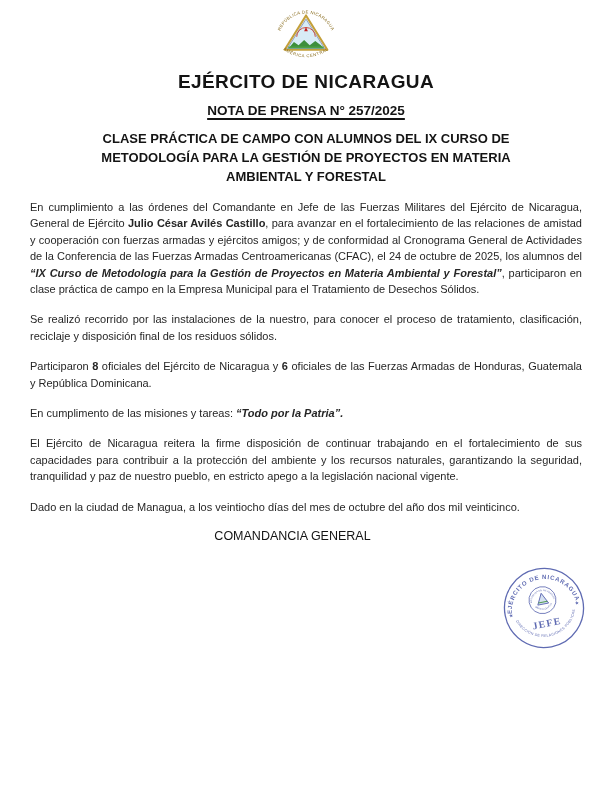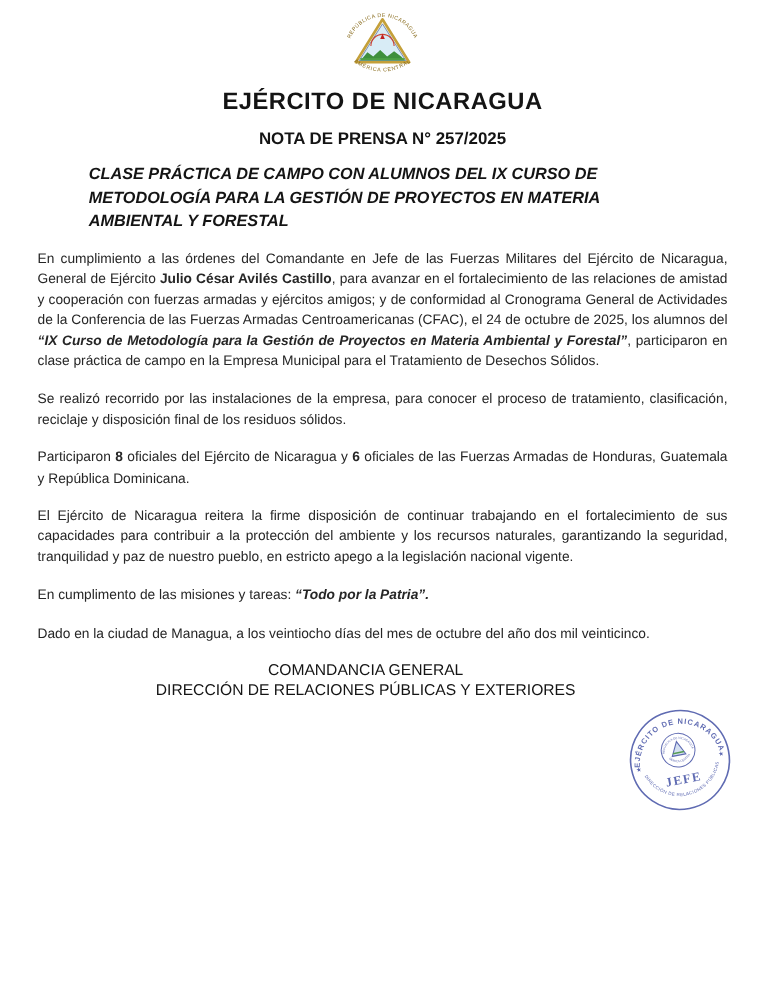--- a/index.html
+++ b/index.html
@@ -8,25 +8,25 @@
     font-family:"Liberation Sans", sans-serif;color:#262626;
   }
   .logo-wrap{text-align:center;padding-top:8px;height:52px;}
   .logo-svg{width:96px;height:52px;}
   .title{
     text-align:center;font-size:19px;font-weight:bold;color:#141414;
     margin:11px 0 0 0;letter-spacing:0.4px;
   }
   .nota{
     text-align:center;font-size:13.5px;font-weight:bold;color:#141414;margin-top:10px;
-    text-decoration-thickness:1.5px;text-underline-offset:3px;
+    text-decoration:underline;text-decoration-thickness:1.5px;text-underline-offset:3px;
   }
   .subtitle{
-    text-align:left;font-size:13px;font-weight:bold;color:#141414;
-    line-height:19px;margin:11px auto 0 auto;max-width:470px;font-style:italic;
+    text-align:center;font-size:13px;font-weight:bold;color:#141414;
+    line-height:19px;margin:11px auto 0 auto;max-width:470px;
   }
   .body-text{margin:13px 30px 11px 30px;font-size:11px;line-height:16.4px;text-align:justify;}
   .body-text p{margin:0 0 14px 0;}
   .b{font-weight:bold;}
   .bi{font-weight:bold;font-style:italic;}
   .footer{
     margin:10px 0 0 25px;width:535px;text-align:center;
     font-size:12.5px;font-weight:normal;color:#141414;line-height:15.5px;
   }
   .seal{position:absolute;left:502px;top:566px;width:84px;height:84px;transform:rotate(-11deg);}
@@ -57,30 +57,29 @@
       </text>
     </svg>
   </div>
 
   <h1 class="title">EJÉRCITO DE NICARAGUA</h1>
   <div class="nota">NOTA DE PRENSA N° 257/2025</div>
   <h2 class="subtitle">CLASE PRÁCTICA DE CAMPO CON ALUMNOS DEL IX CURSO DE METODOLOGÍA PARA LA GESTIÓN DE PROYECTOS EN MATERIA AMBIENTAL Y FORESTAL</h2>
 
   <div class="body-text">
     <p><span>En cumplimiento a las órdenes del Comandante en Jefe de las Fuerzas Militares del Ejército de Nicaragua, General de Ejército </span><span class="b">Julio César Avilés Castillo</span><span>, para avanzar en el fortalecimiento de las relaciones de amistad y cooperación con fuerzas armadas y ejércitos amigos; y de conformidad al Cronograma General de Actividades de la Conferencia de las Fuerzas Armadas Centroamericanas (CFAC), el 24 de octubre de 2025, los alumnos del </span><span class="bi">“IX Curso de Metodología para la Gestión de Proyectos en Materia Ambiental y Forestal”</span><span>, participaron en clase práctica de campo en la Empresa Municipal para el Tratamiento de Desechos Sólidos.</span></p>
-    <p><span>Se realizó recorrido por las instalaciones de la empresa, para conocer el proceso de tratamiento, clasificación, reciclaje y disposición final de los residuos sólidos.</span></p>
+    <p><span>Se realizó recorrido por las instalaciones de la nuestro, para conocer el proceso de tratamiento, clasificación, reciclaje y disposición final de los residuos sólidos.</span></p>
     <p><span>Participaron </span><span class="b">8</span><span> oficiales del Ejército de Nicaragua y </span><span class="b">6</span><span> oficiales de las Fuerzas Armadas de Honduras, Guatemala y República Dominicana.</span></p>
+    <p><span>En cumplimento de las misiones y tareas: </span><span class="bi">“Todo por la Patria”.</span></p>
     <p><span>El Ejército de Nicaragua reitera la firme disposición de continuar trabajando en el fortalecimiento de sus capacidades para contribuir a la protección del ambiente y los recursos naturales, garantizando la seguridad, tranquilidad y paz de nuestro pueblo, en estricto apego a la legislación nacional vigente.</span></p>
-    <p><span>En cumplimento de las misiones y tareas: </span><span class="bi">“Todo por la Patria”.</span></p>
     <p><span>Dado en la ciudad de Managua, a los veintiocho días del mes de octubre del año dos mil veinticinco.</span></p>
   </div>
 
   <div class="footer">
     <div>COMANDANCIA GENERAL</div>
-    <div>DIRECCIÓN DE RELACIONES PÚBLICAS Y EXTERIORES</div>
   </div>
 
   <div class="seal">
     <svg viewBox="0 0 84 84">
       <defs>
         <path id="sealTop" d="M 9,46 A 33,33 0 0 1 75,46"></path>
         <path id="sealBot" d="M 12,50 A 32,32 0 0 0 72,50"></path>
         <path id="sealInTop" d="M 31,36 A 11,11 0 0 1 53,36"></path>
         <path id="sealInBot" d="M 33,39 A 11,11 0 0 0 51,39"></path>
       </defs>

